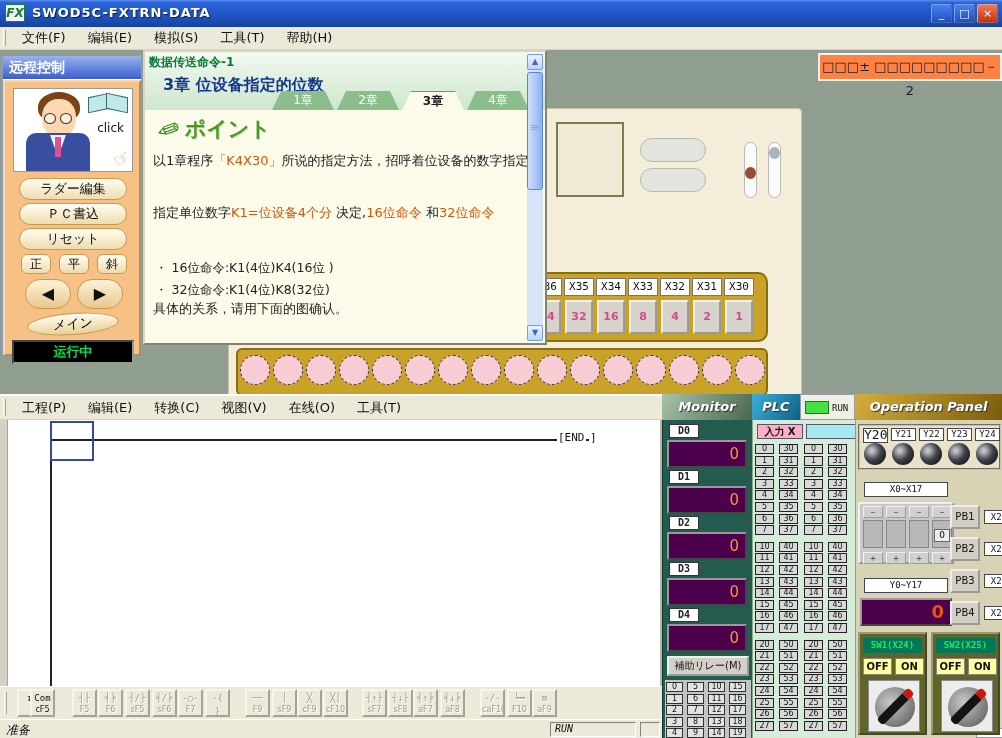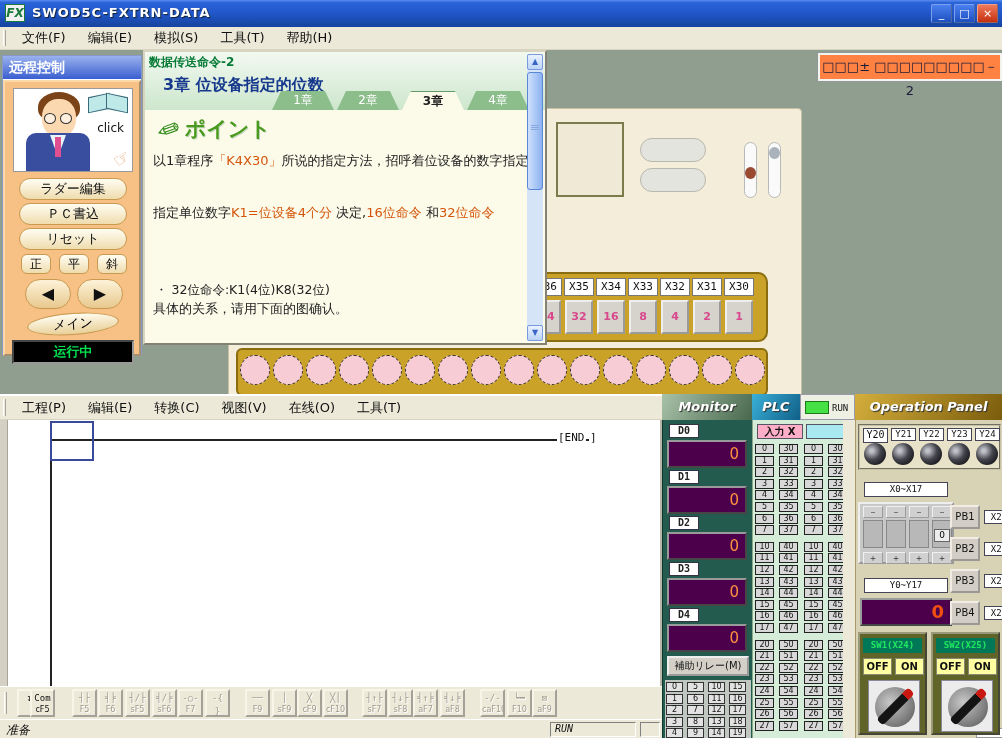--- a/index.html
+++ b/index.html
@@ -91,21 +91,21 @@
 
   
   .monitor{left:662px;top:420px;width:90px;height:318px;background:#235c4e;border-left:1px solid #0a3a30;overflow:hidden;}
   .dlabel{left:6px;width:30px;height:14px;background:#fff;border:1px solid #334;font-size:10px;font-family:"DejaVu Sans Mono",monospace;text-align:center;line-height:12px;}
   .ddisp{left:4px;width:80px;height:28px;background:#4c004c;border:2px outset #9a9a9a;color:#ff9040;font-size:15px;text-align:right;line-height:24px;padding-right:6px;}
   .auxbtn{left:4px;top:236px;width:82px;height:20px;background:#d4d0c8;border:2px outset #eee;font-size:10px;text-align:center;line-height:16px;color:#111;}
   .mgrid{left:2px;top:260px;width:86px;height:58px;background:#c0c6c0;}
   .mcell{position:absolute;width:17px;height:10px;background:#e2e2e2;border:1px solid #333;font-size:8px;text-align:center;line-height:8px;color:#111;}
 
   
-  .iopanel{left:752px;top:420px;width:91px;height:318px;background:#d5ecd9;border-left:1px solid #88a888;overflow:hidden;}
+  .iopanel{left:752px;top:420px;width:103px;height:318px;background:#d5ecd9;border-left:1px solid #88a888;overflow:hidden;}
   .iohdr{top:4px;width:46px;height:15px;border:1px solid #556;font-size:10px;font-weight:bold;text-align:center;line-height:13px;color:#111;}
   .iocell{position:absolute;width:19px;height:10px;background:#d8d8d8;border:1px solid #222;font-size:8px;text-align:center;line-height:8px;color:#111;}
 
   
   .oppanel{left:855px;top:420px;width:147px;height:318px;background:#d9d3b5;border-left:1px solid #a89868;overflow:hidden;}
   .lampstrip{left:2px;top:4px;width:143px;height:46px;background:#e8e2c8;border:2px groove #c8c2a8;}
   .oplabel{position:absolute;background:#fff;border:1px solid #445;font-family:"DejaVu Sans Mono",monospace;text-align:center;color:#111;}
   .oplamp{position:absolute;width:22px;height:22px;border-radius:50%;background:radial-gradient(circle at 35% 35%,#c0c0c8 8%,#44444c 45%,#0c0c10 90%);}
   .wheel{left:2px;top:82px;width:96px;height:62px;background:#c8c8c8;border:2px outset #eee;}
   .wbtn2{position:absolute;width:20px;height:12px;background:#d0d0d0;border:1px outset #f0f0f0;font-size:9px;text-align:center;line-height:10px;color:#333;}
@@ -270,35 +270,36 @@
       <div class="arrbtn">◀</div>
       <div class="arrbtn">▶</div>
     </div>
     <div class="abs mainbtn" style="top:231px;">メイン</div>
     <div class="abs rstatus" style="top:258px;">运行中</div>
   </div>
 </div>
 
 <div class="abs popup">
   <div class="abs pheader">
-    <div class="abs ptitle">数据传送命令-2</div>
+    <div class="abs ptitle">数据传送命令-1</div>
     <div class="abs pchapter">3章  位设备指定的位数</div>
   </div>
   <div class="abs tabrow" id="tabrow">
         <div class="tab">1章</div>
         <div class="tab">2章</div>
         <div class="tab active">3章</div>
         <div class="tab">4章</div>
       </div>
   <div class="abs pointrow">
     <span class="pencil">✎</span>
     <span class="pointtxt">ポイント</span>
   </div>
   <div class="abs para" id="para1" style="top:100px;"><span>以1章程序</span><span class="orange">「K4X30」</span><span>所说的指定方法，招呼着位设备的数字指定</span></div>
   <div class="abs para" id="para2" style="top:152px;"><span>指定单位数字</span><span class="orange">K1=位设备4个分</span><span> 决定,</span><span class="orange">16位命令</span><span> 和</span><span class="orange">32位命令</span></div>
+  <div class="abs bullet" style="top:208px;">・ 16位命令:K1(4位)K4(16位 )</div>
   <div class="abs bullet" style="top:230px;">・ 32位命令:K1(4位)K8(32位)</div>
   <div class="abs para" style="top:248px;">具体的关系，请用下面的图确认。</div>
   <div class="abs psb">
     <div class="abs sbbtn" style="top:0;">▲</div>
     <div class="abs sbthumb">
       <div style="margin-top:52px;">
             <div class="ridge"></div>
             <div class="ridge"></div>
             <div class="ridge"></div>
           </div>
@@ -464,21 +465,21 @@
       <div class="iocell" style="left: 51px; top: 277.6px;">25</div>
       <div class="iocell" style="left: 75px; top: 277.6px;">55</div>
       <div class="iocell" style="left: 51px; top: 289.2px;">26</div>
       <div class="iocell" style="left: 75px; top: 289.2px;">56</div>
       <div class="iocell" style="left: 51px; top: 300.8px;">27</div>
       <div class="iocell" style="left: 75px; top: 300.8px;">57</div>
     </div>
 
 <div class="abs oppanel" id="oppanel">
   <div class="abs lampstrip" id="lampstrip">
-        <div class="oplabel" style="left: 3px; top: 2px; width: 25px; height: 15px; font-size: 10px; line-height: 11px;">Y20</div>
+        <div class="oplabel" style="left: 3px; top: 2px; width: 25px; height: 15px; font-size: 13px; line-height: 11px;">Y20</div>
         <div class="oplamp" style="left: 4px; top: 17px;"></div>
         <div class="oplabel" style="left: 31px; top: 2px; width: 25px; height: 13px; font-size: 9px; line-height: 11px;">Y21</div>
         <div class="oplamp" style="left: 32px; top: 17px;"></div>
         <div class="oplabel" style="left: 59px; top: 2px; width: 25px; height: 13px; font-size: 9px; line-height: 11px;">Y22</div>
         <div class="oplamp" style="left: 60px; top: 17px;"></div>
         <div class="oplabel" style="left: 87px; top: 2px; width: 25px; height: 13px; font-size: 9px; line-height: 11px;">Y23</div>
         <div class="oplamp" style="left: 88px; top: 17px;"></div>
         <div class="oplabel" style="left: 115px; top: 2px; width: 25px; height: 13px; font-size: 9px; line-height: 11px;">Y24</div>
         <div class="oplamp" style="left: 116px; top: 17px;"></div>
       </div>

